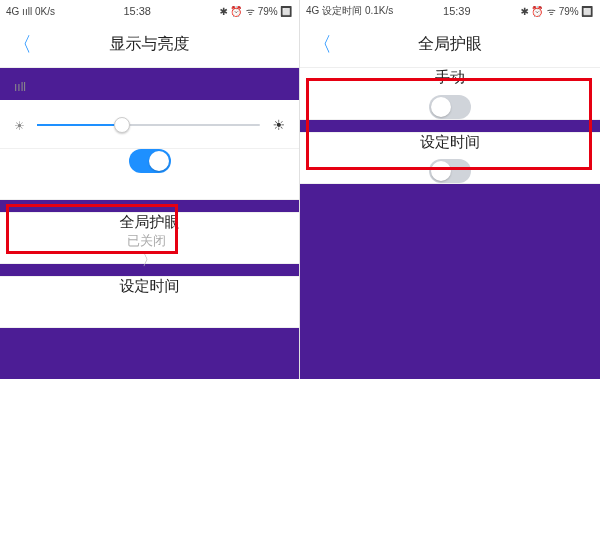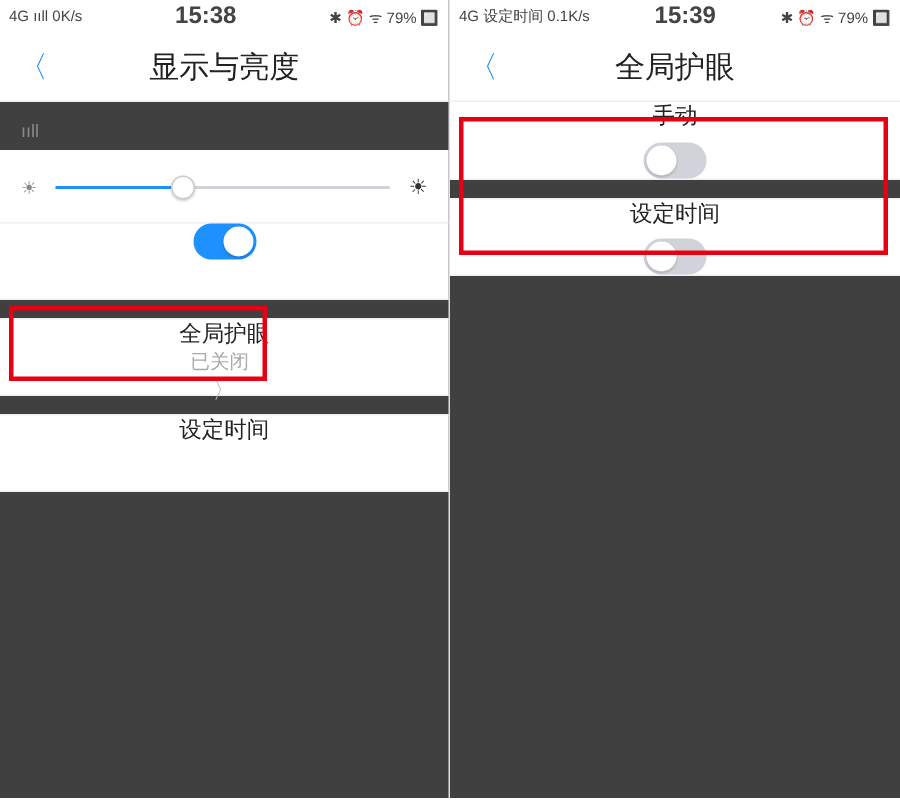--- a/index.html
+++ b/index.html
@@ -6,62 +6,62 @@
   body {
     font-family: -apple-system, "Helvetica Neue", Arial, sans-serif;
     background: #fff;
     width: 600px;
     height: 537px;
     overflow: hidden;
     display: flex;
   }
   .phone {
     width: 300px;
-    height: 532px;
-    background: #404040;
+    height: 379px;
+    background: #4c1d95;
     position: relative;
   }
   .phone.left { border-right: 1px solid #e0e0e0; }
   .statusbar {
     height: 22px;
     background: #fff;
     display: flex;
     justify-content: space-between;
     align-items: center;
     font-size: 10px;
     padding: 0 6px;
     color: #444;
   }
   .statusbar .sb-left, .statusbar .sb-right {
     display: flex;
     align-items: center;
     gap: 4px;
   }
   .statusbar .sb-center {
-    font-size: 16px;
-    font-weight: 700;
+    font-size: 11px;
+    font-weight: 400;
   }
   .navbar {
     height: 46px;
     background: #fff;
     display: flex;
     align-items: center;
     justify-content: center;
     position: relative;
     border-bottom: 1px solid #eee;
   }
   .navbar .back {
     position: absolute;
     left: 12px;
     color: #1E90FF;
     font-size: 20px;
     font-weight: 300;
   }
   .navbar .title {
-    font-size: 20px;
+    font-size: 16px;
     color: #222;
     font-weight: 500;
   }
   .section-label {
     font-size: 12px;
     color: #8a8a8a;
     padding: 12px 14px 6px;
   }
   .brightness {
     background: #fff;

